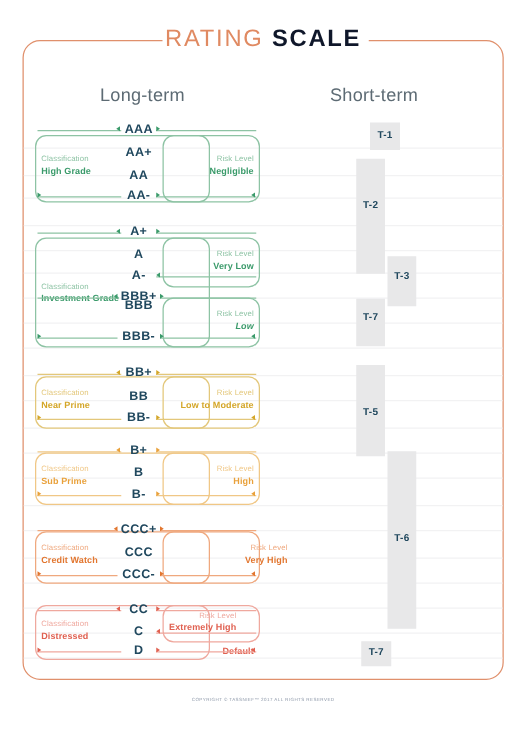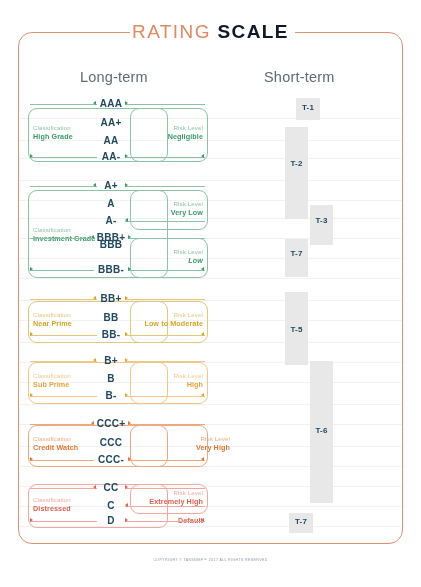--- a/index.html
+++ b/index.html
@@ -241,21 +241,21 @@
     <div class="risk-text" style="left: 130px; width: 73px; top: 435px; margin-left: 27px;">
       <span class="lbl" style="color: rgb(239, 168, 126);">Risk Level</span>
       <span class="val" style="color: rgb(226, 118, 47);">Very High</span>
     </div>
     <div class="cls-box" style="left: 28px; top: 484px; width: 140px; height: 44px; border-color: rgb(239, 168, 158);"></div>
     <div class="cls-text" style="left: 33px; top: 496px;">
       <span class="lbl" style="color: rgb(239, 168, 158);">Classification</span>
       <span class="val" style="color: rgb(224, 96, 80);">Distressed</span>
     </div>
     <div class="risk-box" style="left: 130px; top: 484px; width: 78px; height: 30px; border-color: rgb(239, 168, 158);"></div>
-    <div class="risk-text" style="left: 130px; width: 73px; top: 489px;">
+    <div class="risk-text" style="left: 116px; width: 73px; top: 489px;">
       <span class="lbl" style="color: rgb(239, 168, 158);">Risk Level</span>
       <span class="val" style="color: rgb(224, 96, 80);">Extremely High</span>
     </div>
     <div class="risk-text" style="left: 130px; width: 73px; top: 516px;">
       <span class="val" style="color: rgb(224, 96, 80);">Default</span>
     </div>
   </div>
 <div id="layer-connectors">
     <div class="conn" style="left: 30px; top: 104px; width: 67px; background: rgb(141, 195, 164);"></div>
     <div class="arrow left" style="left: 93.4px; top: 101.4px; border-right-color: rgb(58, 154, 106);"></div>

